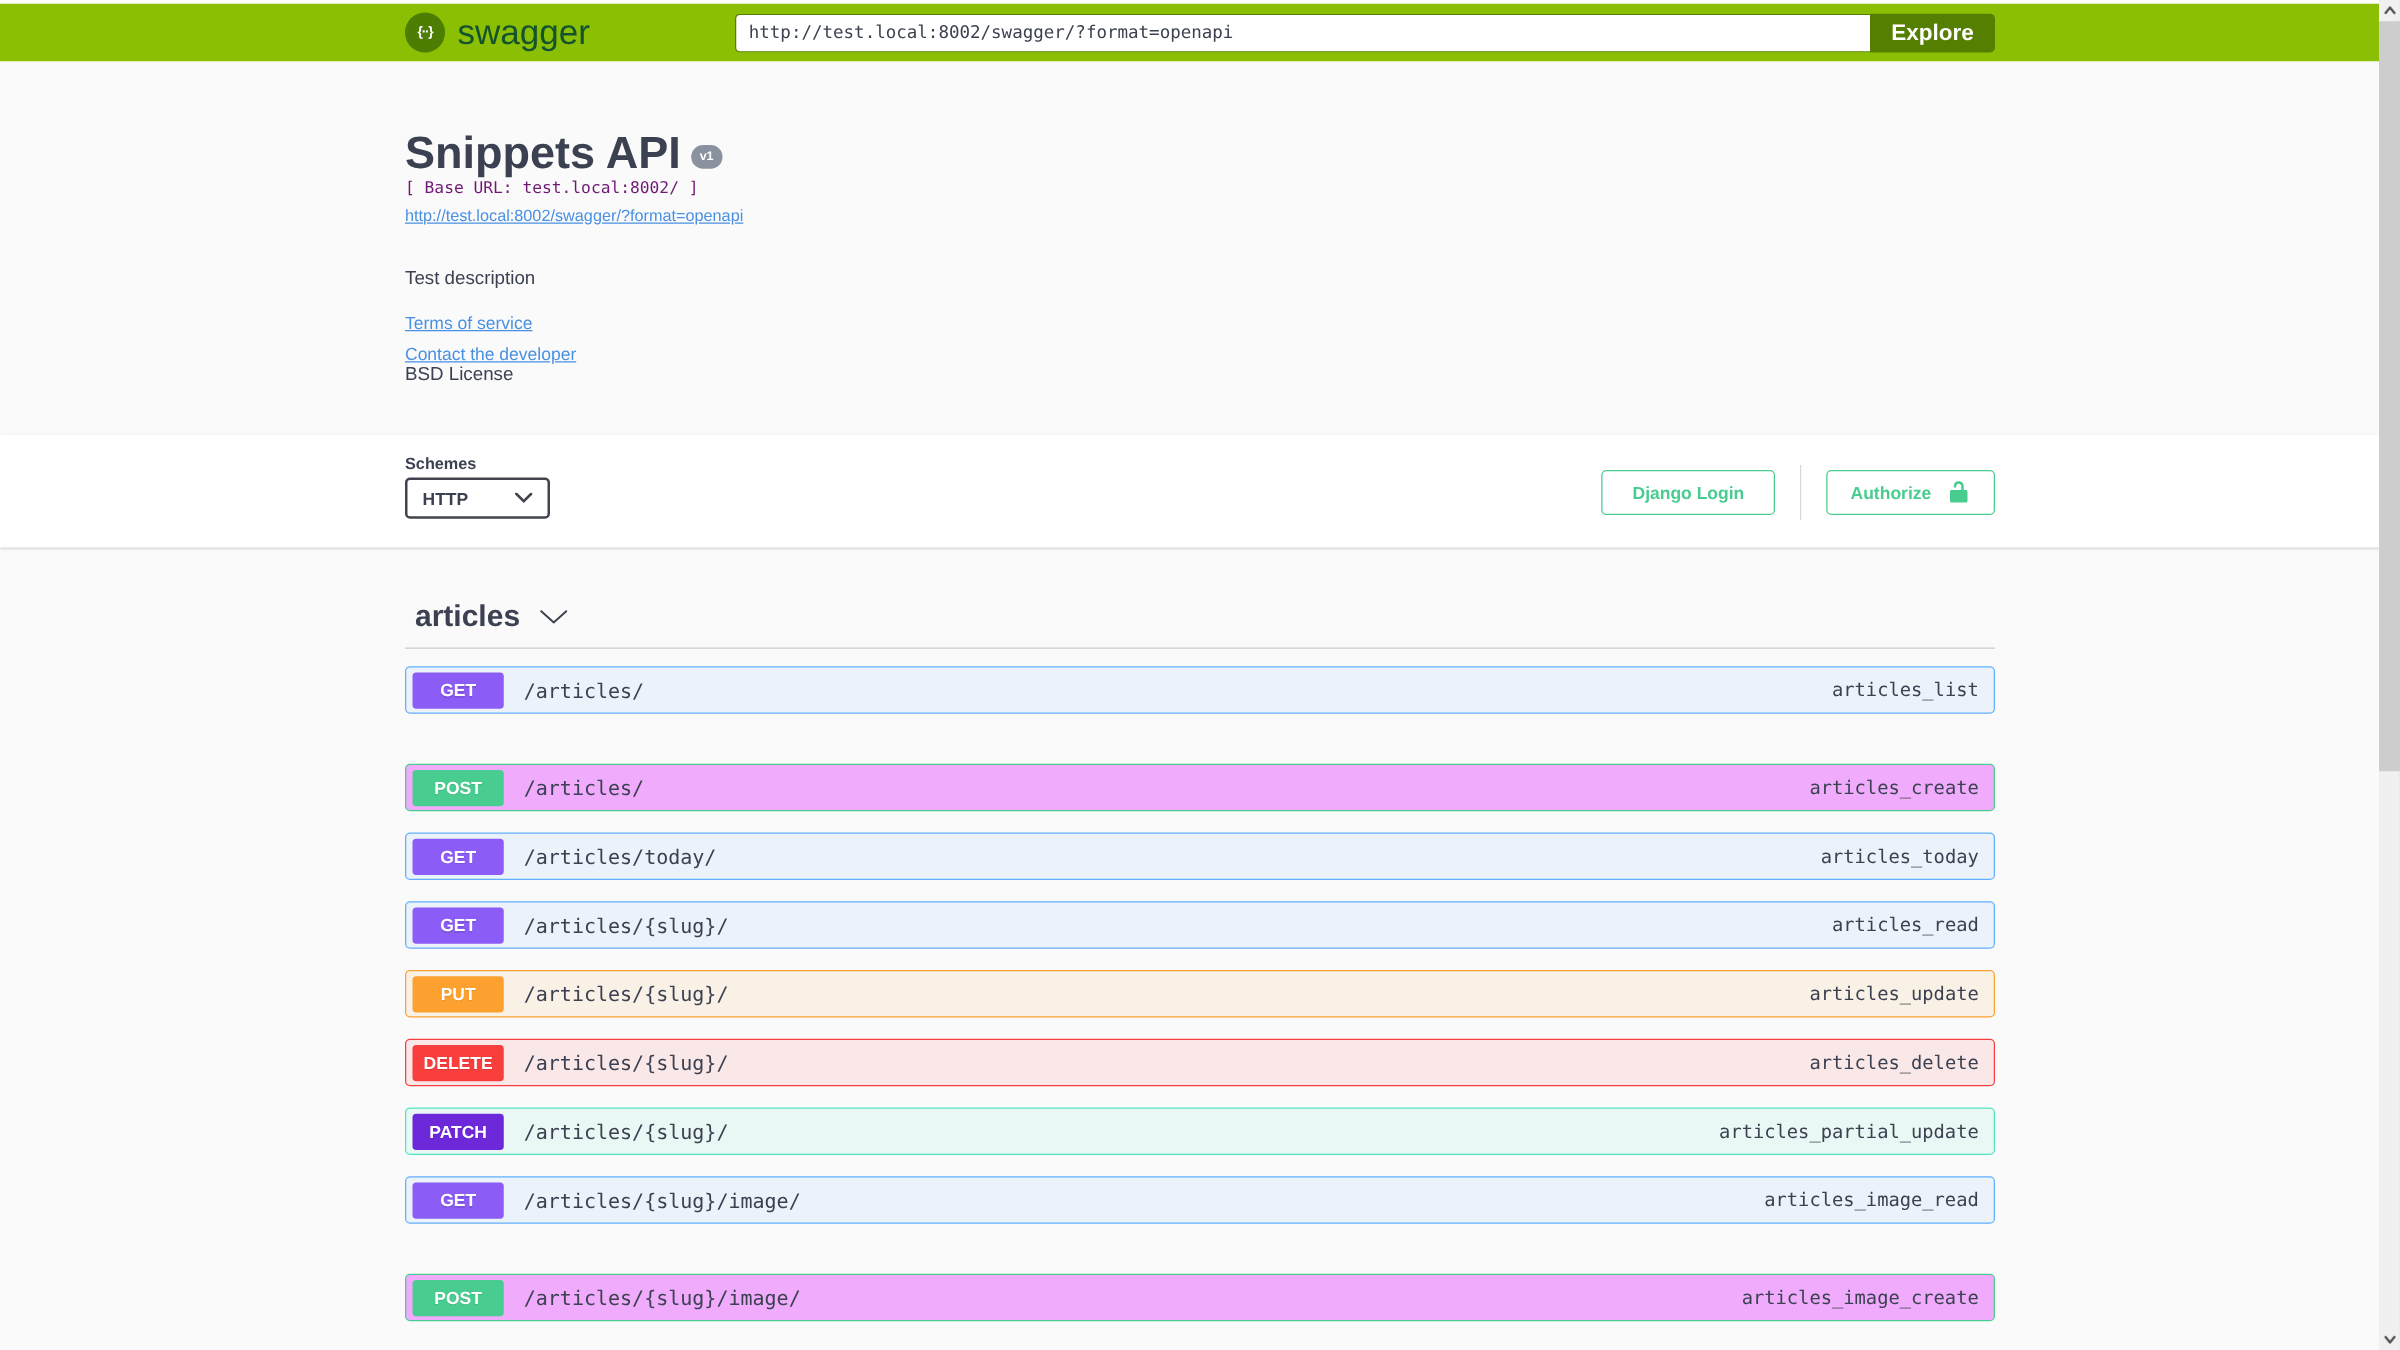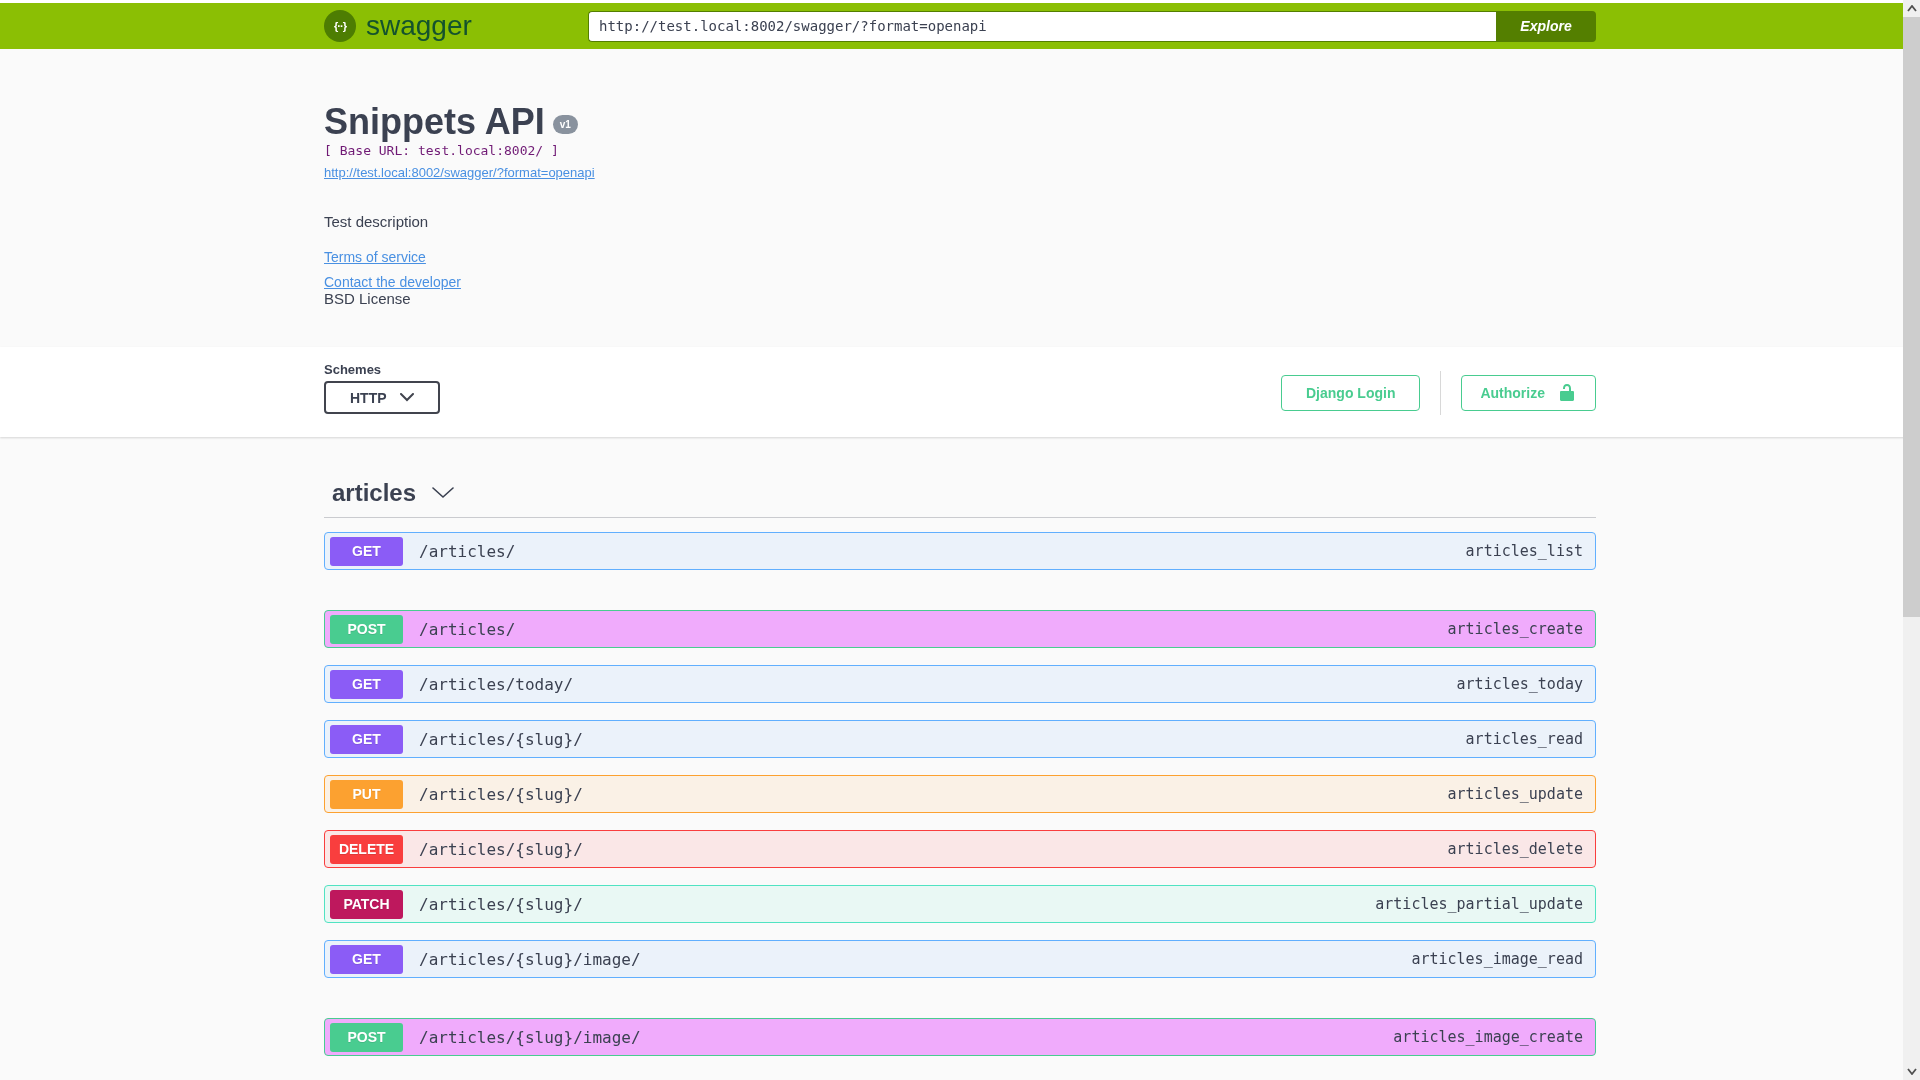--- a/index.html
+++ b/index.html
@@ -12,22 +12,22 @@
   .topbar { height:46px; background:#8bbf04; }
   .topbar-inner { width:1272px; margin:0 auto; height:100%; display:flex; align-items:center; }
   .logo-link { display:flex; align-items:center; gap:10px; width:264px; cursor:pointer; }
   .logo-badge { width:32px; height:32px; border-radius:50%; background:#4d7d02; color:#fff;
                 display:flex; align-items:center; justify-content:center;
                 font-weight:700; font-size:11px; letter-spacing:-1px; }
   .logo-text { color:#14532d; font-size:28px; font-weight:400; }
   .topbar-form { flex:1; display:flex; height:31px; }
   .url-input { flex:1; border:1px solid #547f00; border-right:none; border-radius:4px 0 0 4px;
                padding:0 10px; font-size:14px; color:#3b4151; outline:none; background:#fff; }
-  .explore-btn { width:100px; background:#547f00; color:#fff; font-weight:700; font-size:14px;
-                 border:none; border-radius:0 4px 4px 0; cursor:pointer;font-style:italic; }
+  .explore-btn { width:100px; background:#547f00; color:#fff; font-weight:700; font-size:18px;
+                 border:none; border-radius:0 4px 4px 0; cursor:pointer; }
 
   
   .container { width:1272px; margin:0 auto; }
 
   
   .info-section { padding:52px 0 40px; }
   .api-title { font-size:36px; font-weight:700; color:#3b4151; display:inline; }
   .version-badge { display:inline-block; vertical-align:super; margin-left:8px;
                    background:#89929e; color:#fff; font-size:10px; font-weight:700;
                    padding:4px 7px; border-radius:50px; }
@@ -41,21 +41,21 @@
   .link-contact { margin-top:9px; }
   .license { margin-top:0; font-size:15px; }
 
   
   .scheme-band { background:#fff; box-shadow:0 1px 2px 0 rgba(0,0,0,0.15); }
   .scheme-inner { width:1272px; margin:0 auto; padding:14px 0 22px;
                   display:flex; justify-content:space-between; align-items:center; }
   .schemes-label { display:block; font-size:13px; font-weight:700; margin-bottom:4px; }
   .scheme-select { width:116px; height:33px; border:2px solid #41444e; border-radius:4px;
                    background:#fff; display:flex; align-items:center; justify-content:space-between;
-                   padding:0 24px; font-size:14px; font-weight:700; cursor:pointer; }
+                   padding:0 12px; font-size:14px; font-weight:700; cursor:pointer; }
   .auth-wrapper { display:flex; align-items:center; align-self:center; margin-top:10px; }
   .auth-btn { background:transparent; border:1.5px solid #49cc90; color:#49cc90;
               font-weight:700; font-size:14px; border-radius:4px; cursor:pointer;
               height:36px; display:flex; align-items:center; justify-content:center; }
   .django-login-btn { padding:0 24px; }
   .authorize-btn { padding:0 18px; gap:12px; }
   .auth-divider { width:1px; height:44px; background:#d8d8d8; margin:0 20px; }
 
   
   .ops-wrap { padding-bottom:4px; }
@@ -76,21 +76,21 @@
 
   .m-get    { background:#ebf2fa; border-color:#61affe; }
   .m-get    .opblock-method { background:#8b5cf6; }
   .m-post   { background:#f0abfc; border-color:#49cc90;margin-top:40px; }
   .m-post   .opblock-method { background:#49cc90; }
   .m-put    { background:#faf1e6; border-color:#fca130; }
   .m-put    .opblock-method { background:#fca130; }
   .m-delete { background:#fae7e7; border-color:#f93e3e; }
   .m-delete .opblock-method { background:#f93e3e; }
   .m-patch  { background:#e9f8f4; border-color:#50e3c2; }
-  .m-patch  .opblock-method { background:#be185d; }
+  .m-patch  .opblock-method { background:#6d28d9; }
 
   
   .scrollbar { position:fixed; top:0; right:0; width:17px; height:1080px;
                background:#f0f0f0; z-index:50; }
   .sb-btn { position:absolute; left:0; width:17px; height:17px; display:flex;
             align-items:center; justify-content:center; background:#f0f0f0; cursor:pointer; }
   .sb-up { top:0; } .sb-down { bottom:0; }
   .sb-thumb { position:absolute; left:0; top:17px; width:17px; height:600px;
               background:#cdcdcd; cursor:pointer; }
 </style>

